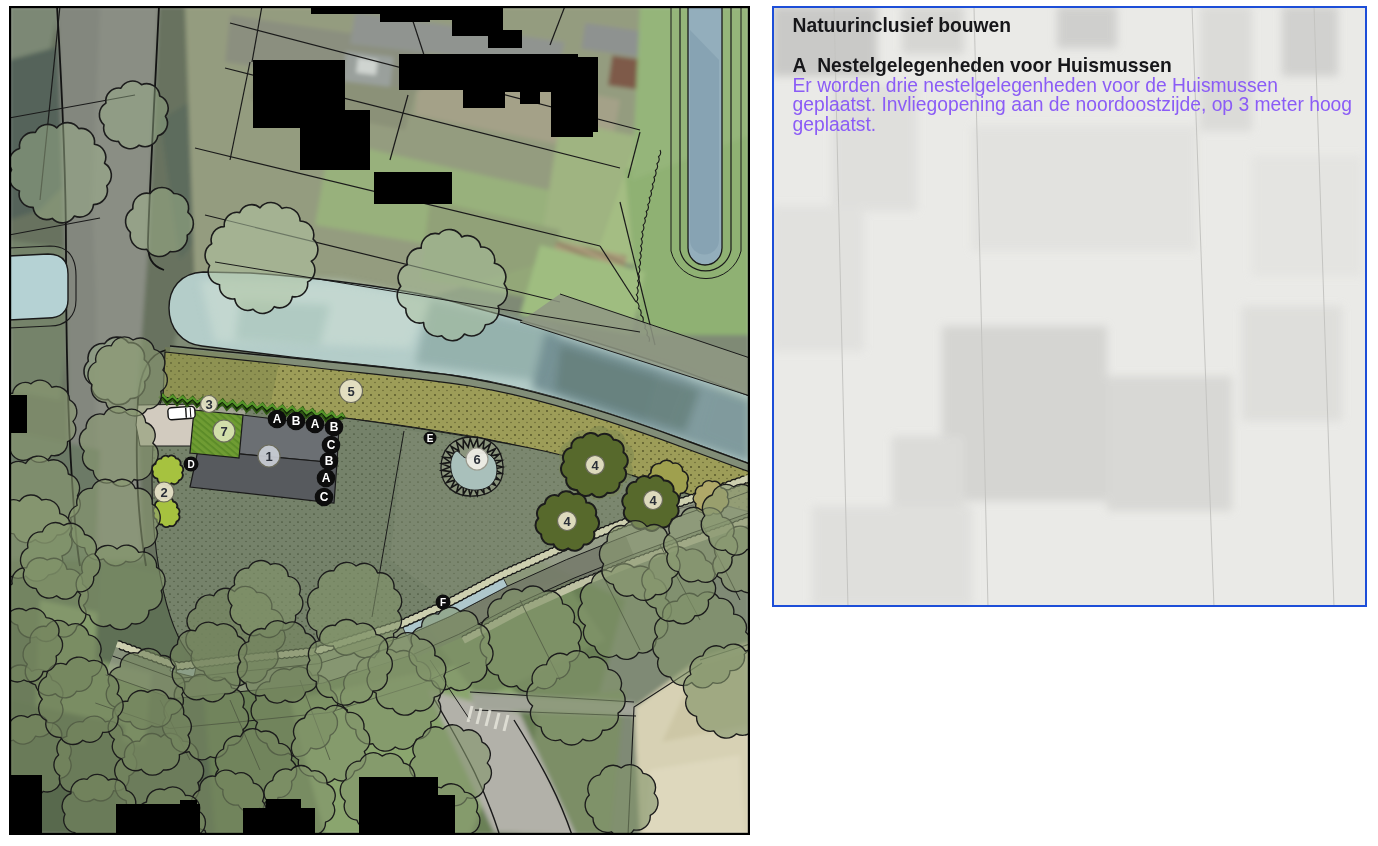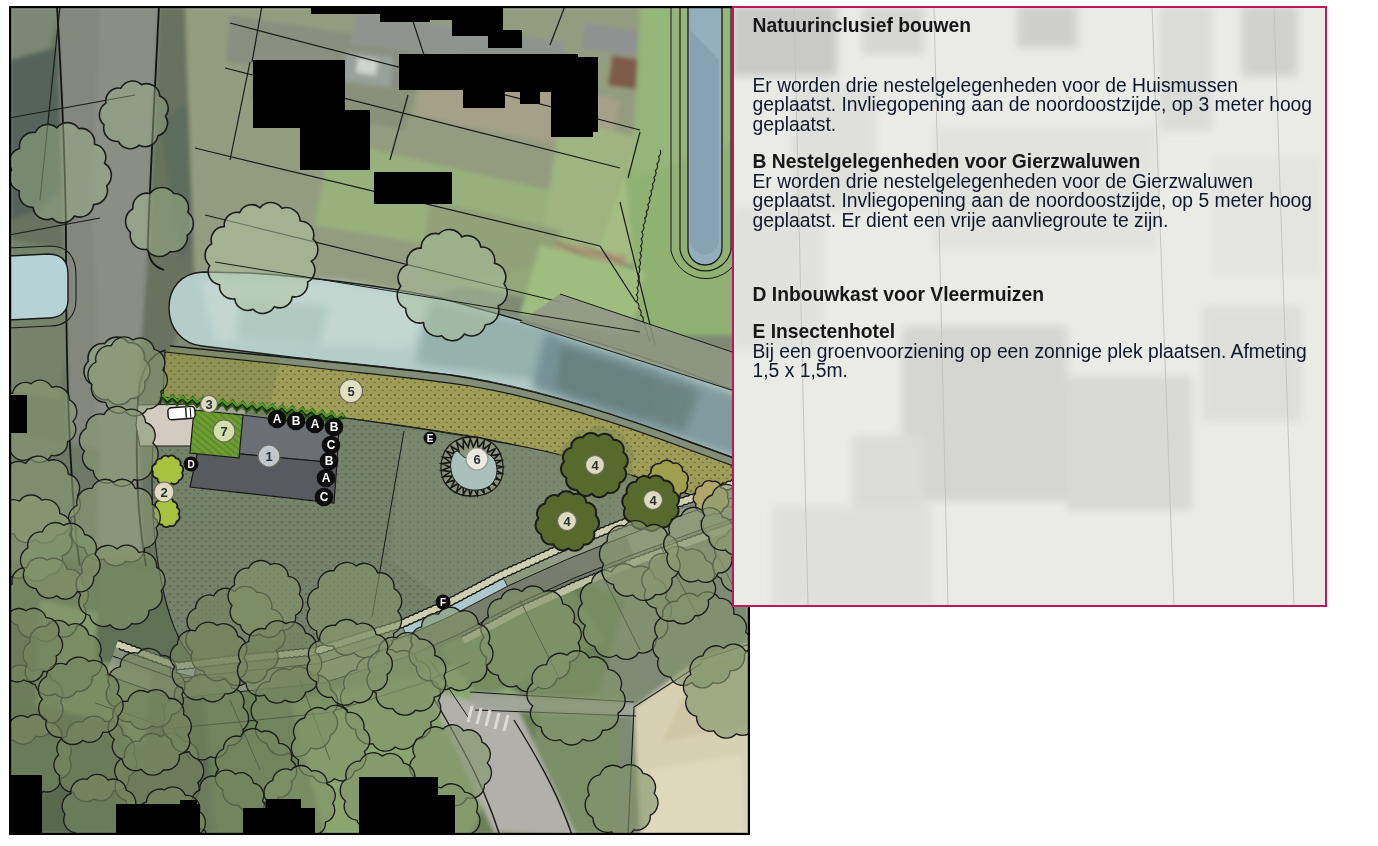--- a/index.html
+++ b/index.html
@@ -1,19 +1,19 @@
 <!DOCTYPE html>
 <html><head><meta charset="utf-8"><style>
 html,body{margin:0;padding:0;background:#fff;width:1378px;height:846px;overflow:hidden}
 body{position:relative;font-family:"Liberation Sans",sans-serif}
-#panel{position:absolute;left:732px;top:6px;width:591px;height:597px;border:2px solid #be185d;overflow:hidden}
+#panel{position:absolute;left:772px;top:6px;width:591px;height:597px;border:2px solid #1d4ed8;overflow:hidden}
 #ptext{position:absolute;left:18.5px;top:7.6px;width:575px;font-size:19.3px;line-height:19.6px;color:#17171a}
 #ptext p{margin:0 0 17.5px 0}
 #ptext p.t{margin-bottom:21px}
-#ptext .b{color:#0f172a}
+#ptext .b{color:#8b5cf6}
 </style></head>
 <body>
 <svg width="741" height="829" viewBox="9 6 741 829" style="position:absolute;left:9px;top:6px" xmlns="http://www.w3.org/2000/svg" font-family="Liberation Sans, sans-serif">
     <defs>
 <pattern id="dots" width="8" height="8" patternUnits="userSpaceOnUse">
   <circle cx="2" cy="2" r="0.85" fill="#333d26" opacity="0.65"></circle>
   <circle cx="6" cy="5.5" r="0.8" fill="#333d26" opacity="0.5"></circle>
 </pattern>
 <pattern id="dots2" width="8" height="8" patternUnits="userSpaceOnUse">
   <circle cx="3" cy="3" r="0.9" fill="#3d3d18" opacity="0.8"></circle>
@@ -317,30 +317,23 @@
         <rect x="480" y="150" width="110" height="120" fill="#e2e2df"></rect>
         <rect x="40" y="500" width="160" height="100" fill="#dcdcd9"></rect>
       </g>
       <line x1="62" y1="0" x2="76" y2="601" stroke="#c4c4c1" stroke-width="1"></line>
       <line x1="202" y1="0" x2="216" y2="601" stroke="#c4c4c1" stroke-width="1"></line>
       <line x1="420" y1="0" x2="442" y2="601" stroke="#c4c4c1" stroke-width="1"></line>
       <line x1="542" y1="0" x2="562" y2="601" stroke="#c4c4c1" stroke-width="1"></line>
     </svg>
   <div id="ptext">
     <p class="t"><b>Natuurinclusief bouwen</b></p>
-    <p><br>
+    <p><b>A&nbsp; Nestelgelegenheden voor Huismussen</b><br>
     <span class="b">Er worden drie nestelgelegenheden voor de Huismussen<br>
     geplaatst. Invliegopening aan de noordoostzijde, op 3 meter hoog<br>
     geplaatst.</span></p>
-    <p><b>B Nestelgelegenheden voor Gierzwaluwen</b><br>
-    <span class="b">Er worden drie nestelgelegenheden voor de Gierzwaluwen<br>
-    geplaatst. Invliegopening aan de noordoostzijde, op 5 meter hoog<br>
-    geplaatst. Er dient een vrije aanvliegroute te zijn.</span></p>
     <p><br>
     </p>
-    <p><b>D Inbouwkast voor Vleermuizen</b><br>
+    <p><br>
     </p>
-    <p><b>E Insectenhotel</b><br>
-    <span class="b">Bij een groenvoorziening op een zonnige plek plaatsen. Afmeting<br>
-    1,5 x 1,5m.</span></p>
     <p><br>
     </p>
   </div>
 </div>
 </body></html>

